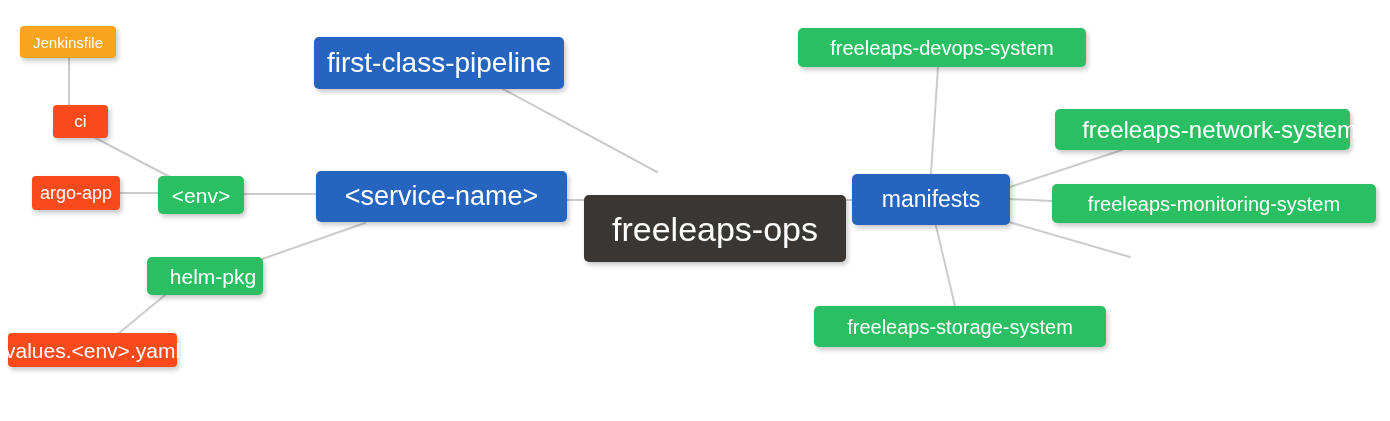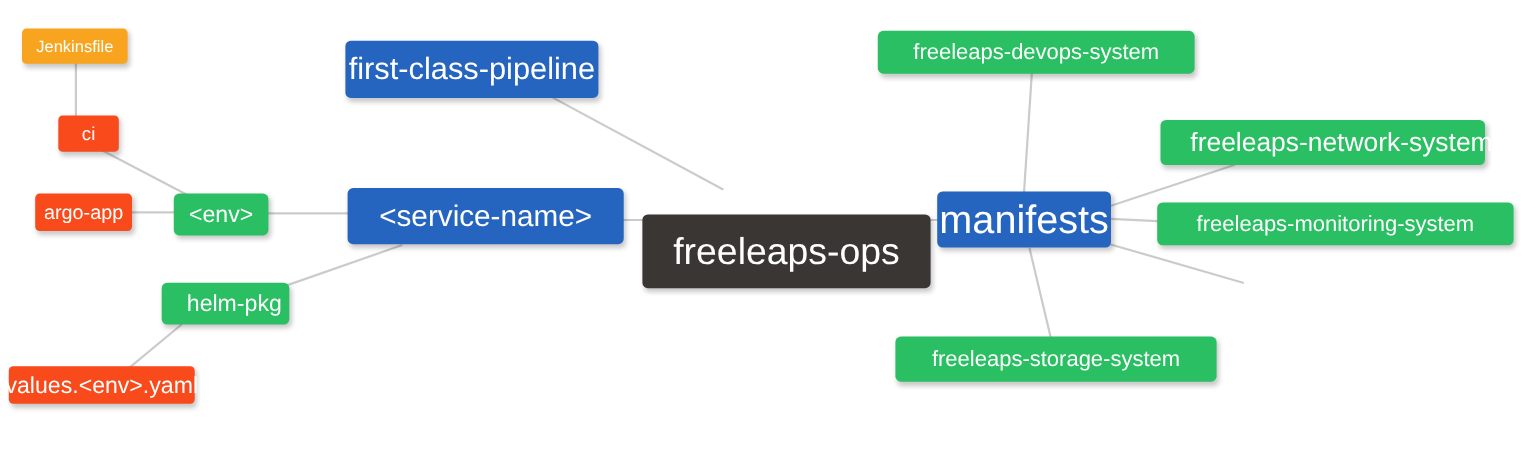--- a/index.html
+++ b/index.html
@@ -26,24 +26,24 @@
   .orange{background:var(--orange);}
   .dark{background:var(--dark);}
 
   
   #n-jenkinsfile{left:20px;top:26px;width:96px;height:32px;font-size:15px;border-radius:4px;}
   #n-ci{left:53px;top:105px;width:55px;height:33px;font-size:17px;border-radius:4px;}
   #n-argo-app{left:32px;top:176px;width:88px;height:34px;font-size:18px;border-radius:4px;}
   #n-env{left:158px;top:176px;width:86px;height:38px;font-size:21px;}
   #n-helm-pkg{left:147px;top:257px;width:116px;height:38px;font-size:21px;padding-left:16px;}
   #n-values-env-yaml{left:8px;top:333px;width:169px;height:34px;font-size:21px;border-radius:4px;}
-  #n-first-class-pipeline{left:314px;top:37px;width:230px;height:52px;font-size:28px;}
+  #n-first-class-pipeline{left:314px;top:37px;width:250px;height:52px;font-size:28px;}
   #n-service-name{left:316px;top:171px;width:251px;height:51px;font-size:27px;}
   #n-freeleaps-ops{left:584px;top:172px;width:262px;height:67px;font-size:34px;margin-top:23px;}
-  #n-manifests{left:852px;top:174px;width:158px;height:51px;font-size:36px;}
+  #n-manifests{left:852px;top:174px;width:158px;height:51px;font-size:23px;}
   #n-devops-system{left:798px;top:28px;width:288px;height:39px;font-size:20px;}
   #n-network-system{left:1055px;top:109px;width:295px;height:41px;font-size:24px;padding-left:34px;}
   #n-monitoring-system{left:1052px;top:184px;width:324px;height:39px;font-size:20px;}
   #n-controls-system{left:1061px;top:257px;width:295px;height:41px;font-size:20px;}
   #n-storage-system{left:814px;top:306px;width:292px;height:41px;font-size:20px;}
 </style>
 </head>
 <body>
 
 <div class="canvas">

